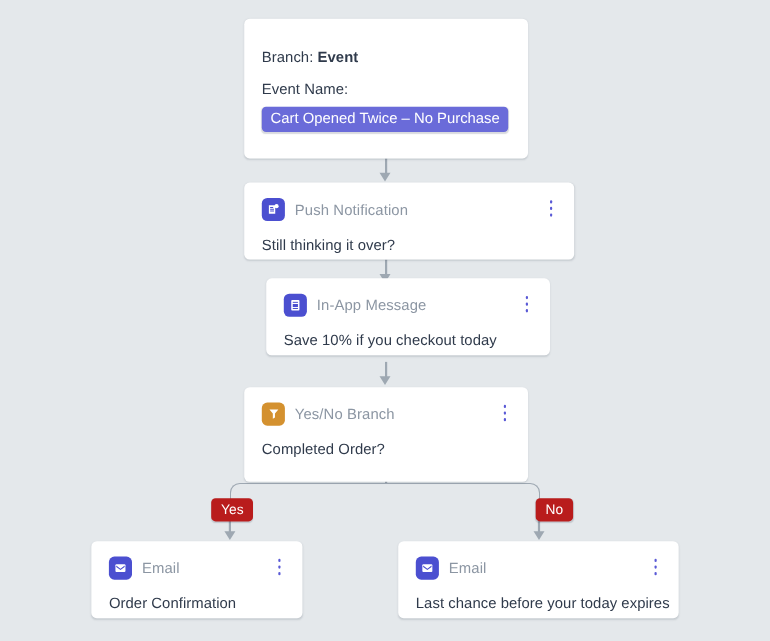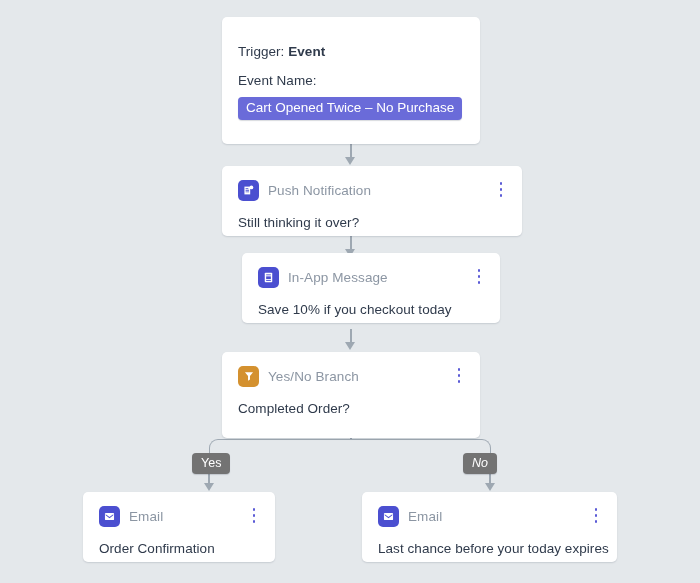--- a/index.html
+++ b/index.html
@@ -139,21 +139,21 @@
     border-top-left-radius: 9px;
   }
   .elbow-right {
     border-left: none;
     border-bottom: none;
     border-top-right-radius: 9px;
   }
 
   .branch-label {
     position: absolute;
-    background: #737373;
+    background: #b91c1c;
     color: #fff;
     font-size: 12.5px;
     border-radius: 4px;
     padding: 3px 9px 4px 9px;
     z-index: 6;
     box-shadow: 0 1px 1px rgba(40,50,70,0.18);
     white-space: nowrap;
   }
 </style>
 </head>
@@ -174,24 +174,24 @@
   <div class="elbow elbow-left" style="left:209px; top:439px; width:142px; height:24px;"></div>
   <div class="elbow elbow-right" style="left:350px; top:439px; width:141px; height:24px;"></div>
 
   <div class="conn vline" style="left:208.4px; top:455px; height:30px;"></div>
   <div class="arrowhead" style="left:203.7px; top:483px;"></div>
 
   <div class="conn vline" style="left:489.4px; top:455px; height:30px;"></div>
   <div class="arrowhead" style="left:484.7px; top:483px;"></div>
 
   <div class="branch-label" style="left:192px; top:453px;">Yes</div>
-  <div class="branch-label" style="left:463px; top:453px;font-style:italic;">No</div>
+  <div class="branch-label" style="left:487px; top:453px;">No</div>
 
   <div class="card" id="card-entrance">
-    <div class="card-line"><span>Trigger: </span><b>Event</b></div>
+    <div class="card-line"><span>Branch: </span><b>Event</b></div>
     <div class="card-line">Event Name:</div>
     <div class="event-badge">Cart Opened Twice – No Purchase</div>
   </div>
 
   <div class="card" id="card-push">
     <div class="card-head">
       <span class="node-icon icon-push">
         <svg width="13" height="13" viewBox="0 0 16 16" aria-hidden="true">
           <path d="M3 3.2h7.1v9.6H3z" fill="#ffffff"></path>
           <path d="M4.4 5.2h3.4v1.1H4.4zM4.4 7.2h4.3v1.1H4.4zM4.4 9.2h4.3v1.1H4.4z" fill="#4b4fd0"></path>

